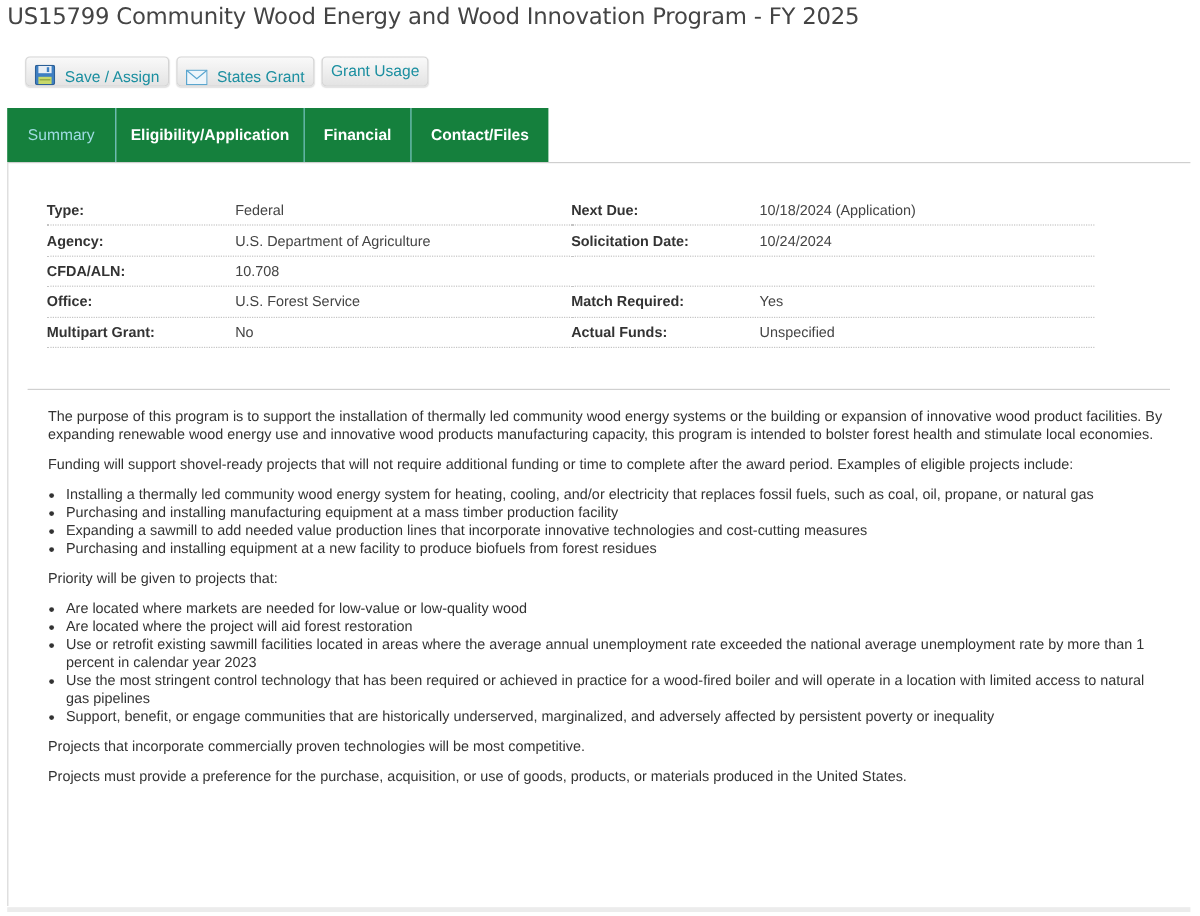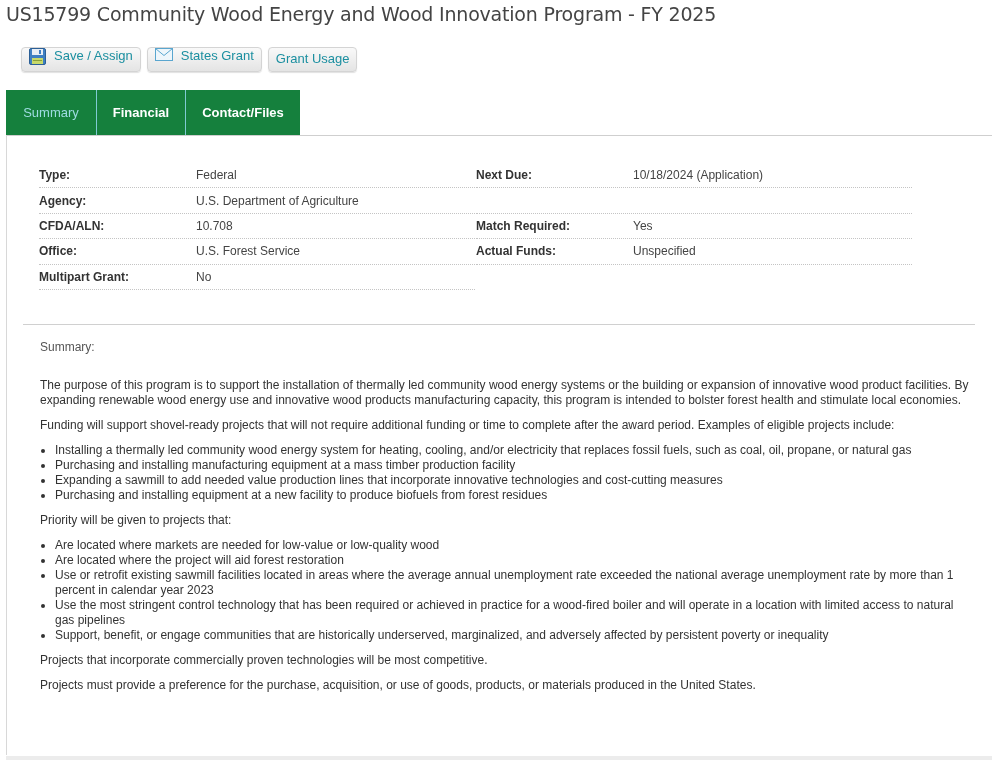--- a/index.html
+++ b/index.html
@@ -11,21 +11,21 @@
   .page-title {
     position: absolute; left: 6px; top: 3px;
     font-family: "DejaVu Sans", sans-serif; font-size: 19px; color: #444;
     letter-spacing: -0.2px; white-space: nowrap;
   }
   .toolbar { position: absolute; left: 21px; top: 47px; display: flex; gap: 6px; }
   .tb-btn {
     height: 25px; border: 1px solid #d4d4d4; border-radius: 4px;
     background: linear-gradient(#f9f9f9, #e4e4e4);
     box-shadow: 0 1px 1px rgba(0,0,0,0.12);
-    display: flex; align-items: flex-start; padding: 0 7px;
+    display: flex; align-items: flex-end; padding: 0 7px;
     font-family: "Liberation Sans", sans-serif; font-size: 13px; color: #1b8fa0;
     cursor: pointer; white-space: nowrap;
   }
   .tb-btn .ico { display: inline-flex; margin-right: 8px; }
   .tb-btn.usage { align-items: flex-start; padding-top: 3px; }
   .tabs { position: absolute; left: 6px; top: 90px; height: 45px; display: flex; }
   .tab {
     height: 45px; background: #15803d; color: #fff; font-weight: bold;
     font-size: 13px; display: flex; align-items: center; justify-content: center;
     border-right: 1px solid #7fcad3; cursor: pointer; white-space: nowrap;
@@ -80,20 +80,23 @@
   </div>
   <div class="tb-btn usage">
     <span>Grant Usage</span>
   </div>
 </div>
 
 <div class="tabs">
   <div class="tab active" style="width:91px">
     <span>Summary</span>
   </div>
+  <div class="tab" style="width:157px">
+    <span>Eligibility/Application</span>
+  </div>
   <div class="tab" style="width:89px">
     <span>Financial</span>
   </div>
   <div class="tab" style="width:114px">
     <span>Contact/Files</span>
   </div>
 </div>
 <div class="tab-line"></div>
 <div class="content-left"></div>
 
@@ -119,37 +122,40 @@
     <span class="val">No</span>
   </div>
 </div>
 
 <div class="info right">
   <div class="row">
     <span class="lbl">Next Due:</span>
     <span class="val">10/18/2024 (Application)</span>
   </div>
   <div class="row">
+    <span class="lbl">Solicitation Date:</span>
+    <span class="val">10/24/2024</span>
+  </div>
+  <div class="row">
     <span class="lbl"></span>
     <span class="val"></span>
   </div>
   <div class="row">
     <span class="lbl">Match Required:</span>
     <span class="val">Yes</span>
   </div>
   <div class="row">
     <span class="lbl">Actual Funds:</span>
     <span class="val">Unspecified</span>
   </div>
 </div>
 
 <div class="separator"></div>
 
 <div class="summary">
-  <div class="sum-label">Summary:</div>
   <p>The purpose of this program is to support the installation of thermally led community wood energy systems or the building or expansion of innovative wood product facilities. By expanding renewable wood energy use and innovative wood products manufacturing capacity, this program is intended to bolster forest health and stimulate local economies.</p>
   <p>Funding will support shovel-ready projects that will not require additional funding or time to complete after the award period. Examples of eligible projects include:</p>
   <ul>
     <li>Installing a thermally led community wood energy system for heating, cooling, and/or electricity that replaces fossil fuels, such as coal, oil, propane, or natural gas</li>
     <li>Purchasing and installing manufacturing equipment at a mass timber production facility</li>
     <li>Expanding a sawmill to add needed value production lines that incorporate innovative technologies and cost-cutting measures</li>
     <li>Purchasing and installing equipment at a new facility to produce biofuels from forest residues</li>
   </ul>
   <p>Priority will be given to projects that:</p>
   <ul>

